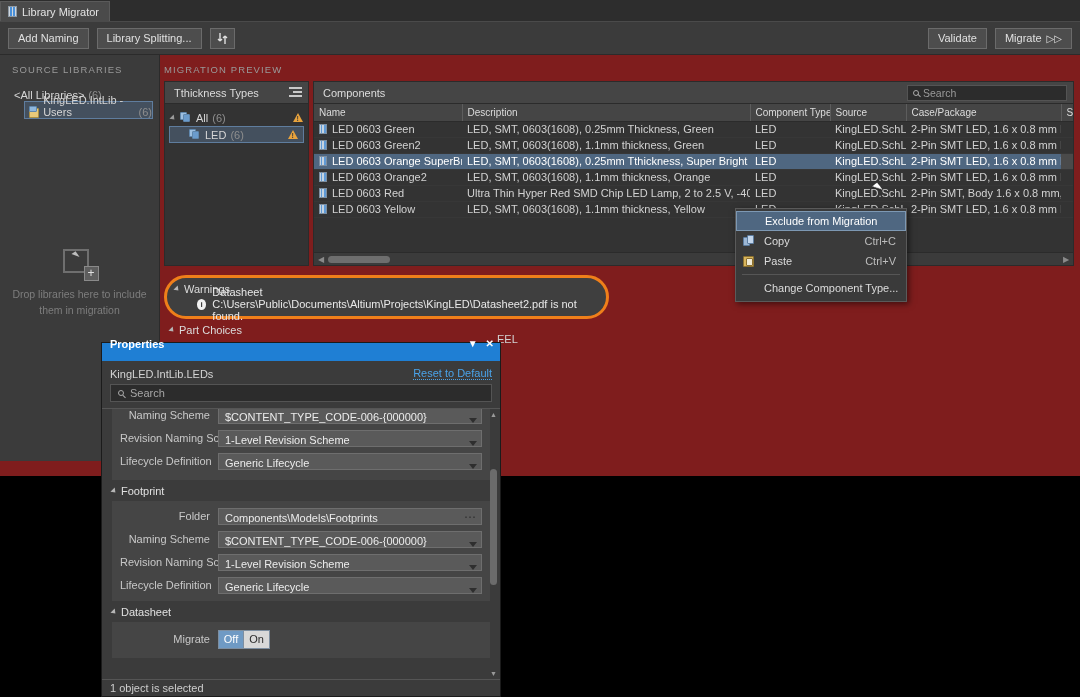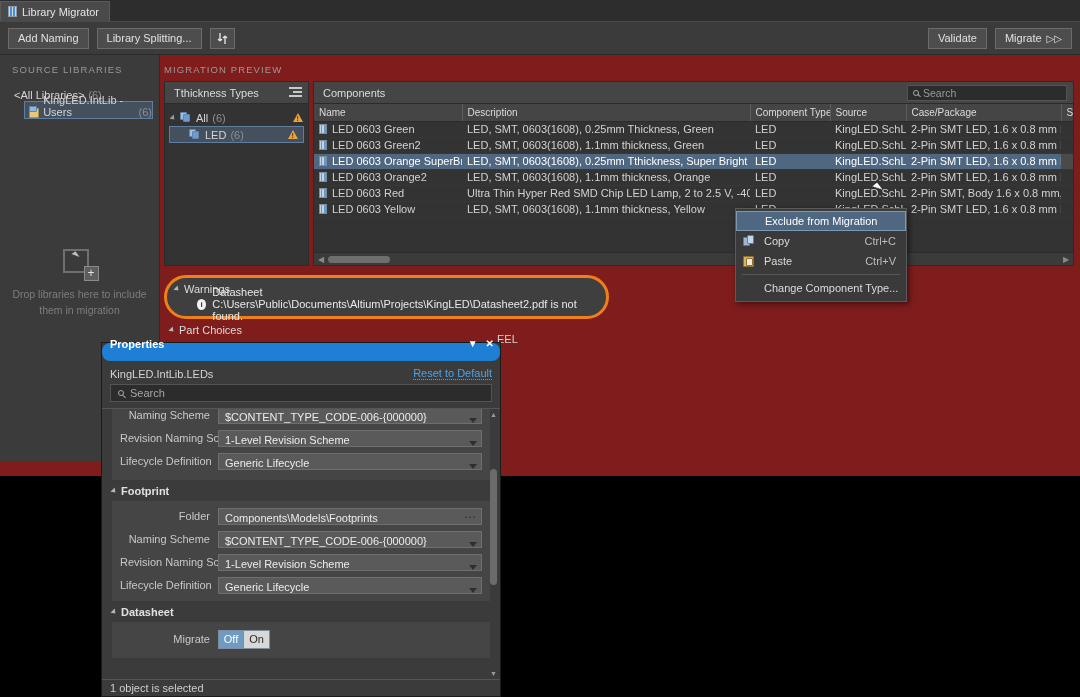--- a/index.html
+++ b/index.html
@@ -272,21 +272,21 @@
   
   .props {
     position: absolute; left: 101px; top: 342px;
     width: 400px; height: 355px;
     background: #3b3b3b; border: 1px solid #1b1b1b; z-index: 80;
     display: flex; flex-direction: column;
   }
   .props-title {
     height: 18px; background: #1f7fd4; color: #fff;
     display: flex; align-items: center; padding: 0 6px 17px 8px;
-    font-size: 11px; font-weight: bold; border-radius: 8px;
+    font-size: 11px; font-weight: bold;
   }
   .pt-btn { margin-left: 8px; color: #fff; font-size: 10px; }
   .props-sub {
     display: flex; align-items: center; padding: 6px 8px 4px 8px;
     font-size: 11px; color: #d4d4d4;
   }
   .reset-link {
     margin-left: auto; color: #4aa3e8;
     border-bottom: 1px dotted #4aa3e8; font-size: 11px;
   }
@@ -301,21 +301,21 @@
     background: #3f3f3f; border: 1px solid #555; border-bottom: none;
     display: flex; align-items: center;
   }
   .ptab.active { background: #4d4d4d; color: #ffffff; }
   .props-body {
     flex: 1; background: #3b3b3b; border-top: 1px solid #555;
     overflow: hidden; position: relative; padding-top: 2px;
   }
   .grp-title {
     display: flex; align-items: center; gap: 5px;
-    font-size: 11px; color: #e0e0e0; font-weight: bold;
+    font-size: 11px; color: #e0e0e0; font-weight: normal;
     padding: 5px 0 4px 10px;
   }
   .grp-body { background: #454545; margin: 0 10px 0 10px; padding: 5px 8px 6px 8px; }
   .frow { display: flex; align-items: center; height: 20px; margin-bottom: 3px; }
   .flabel {
     width: 98px; text-align: right; padding-right: 8px;
     font-size: 11px; color: #c8c8c8; white-space: nowrap; overflow: hidden;
   }
   .fctl {
     flex: 1; height: 17px; background: #5a5a5a; border: 1px solid #6e6e6e;

